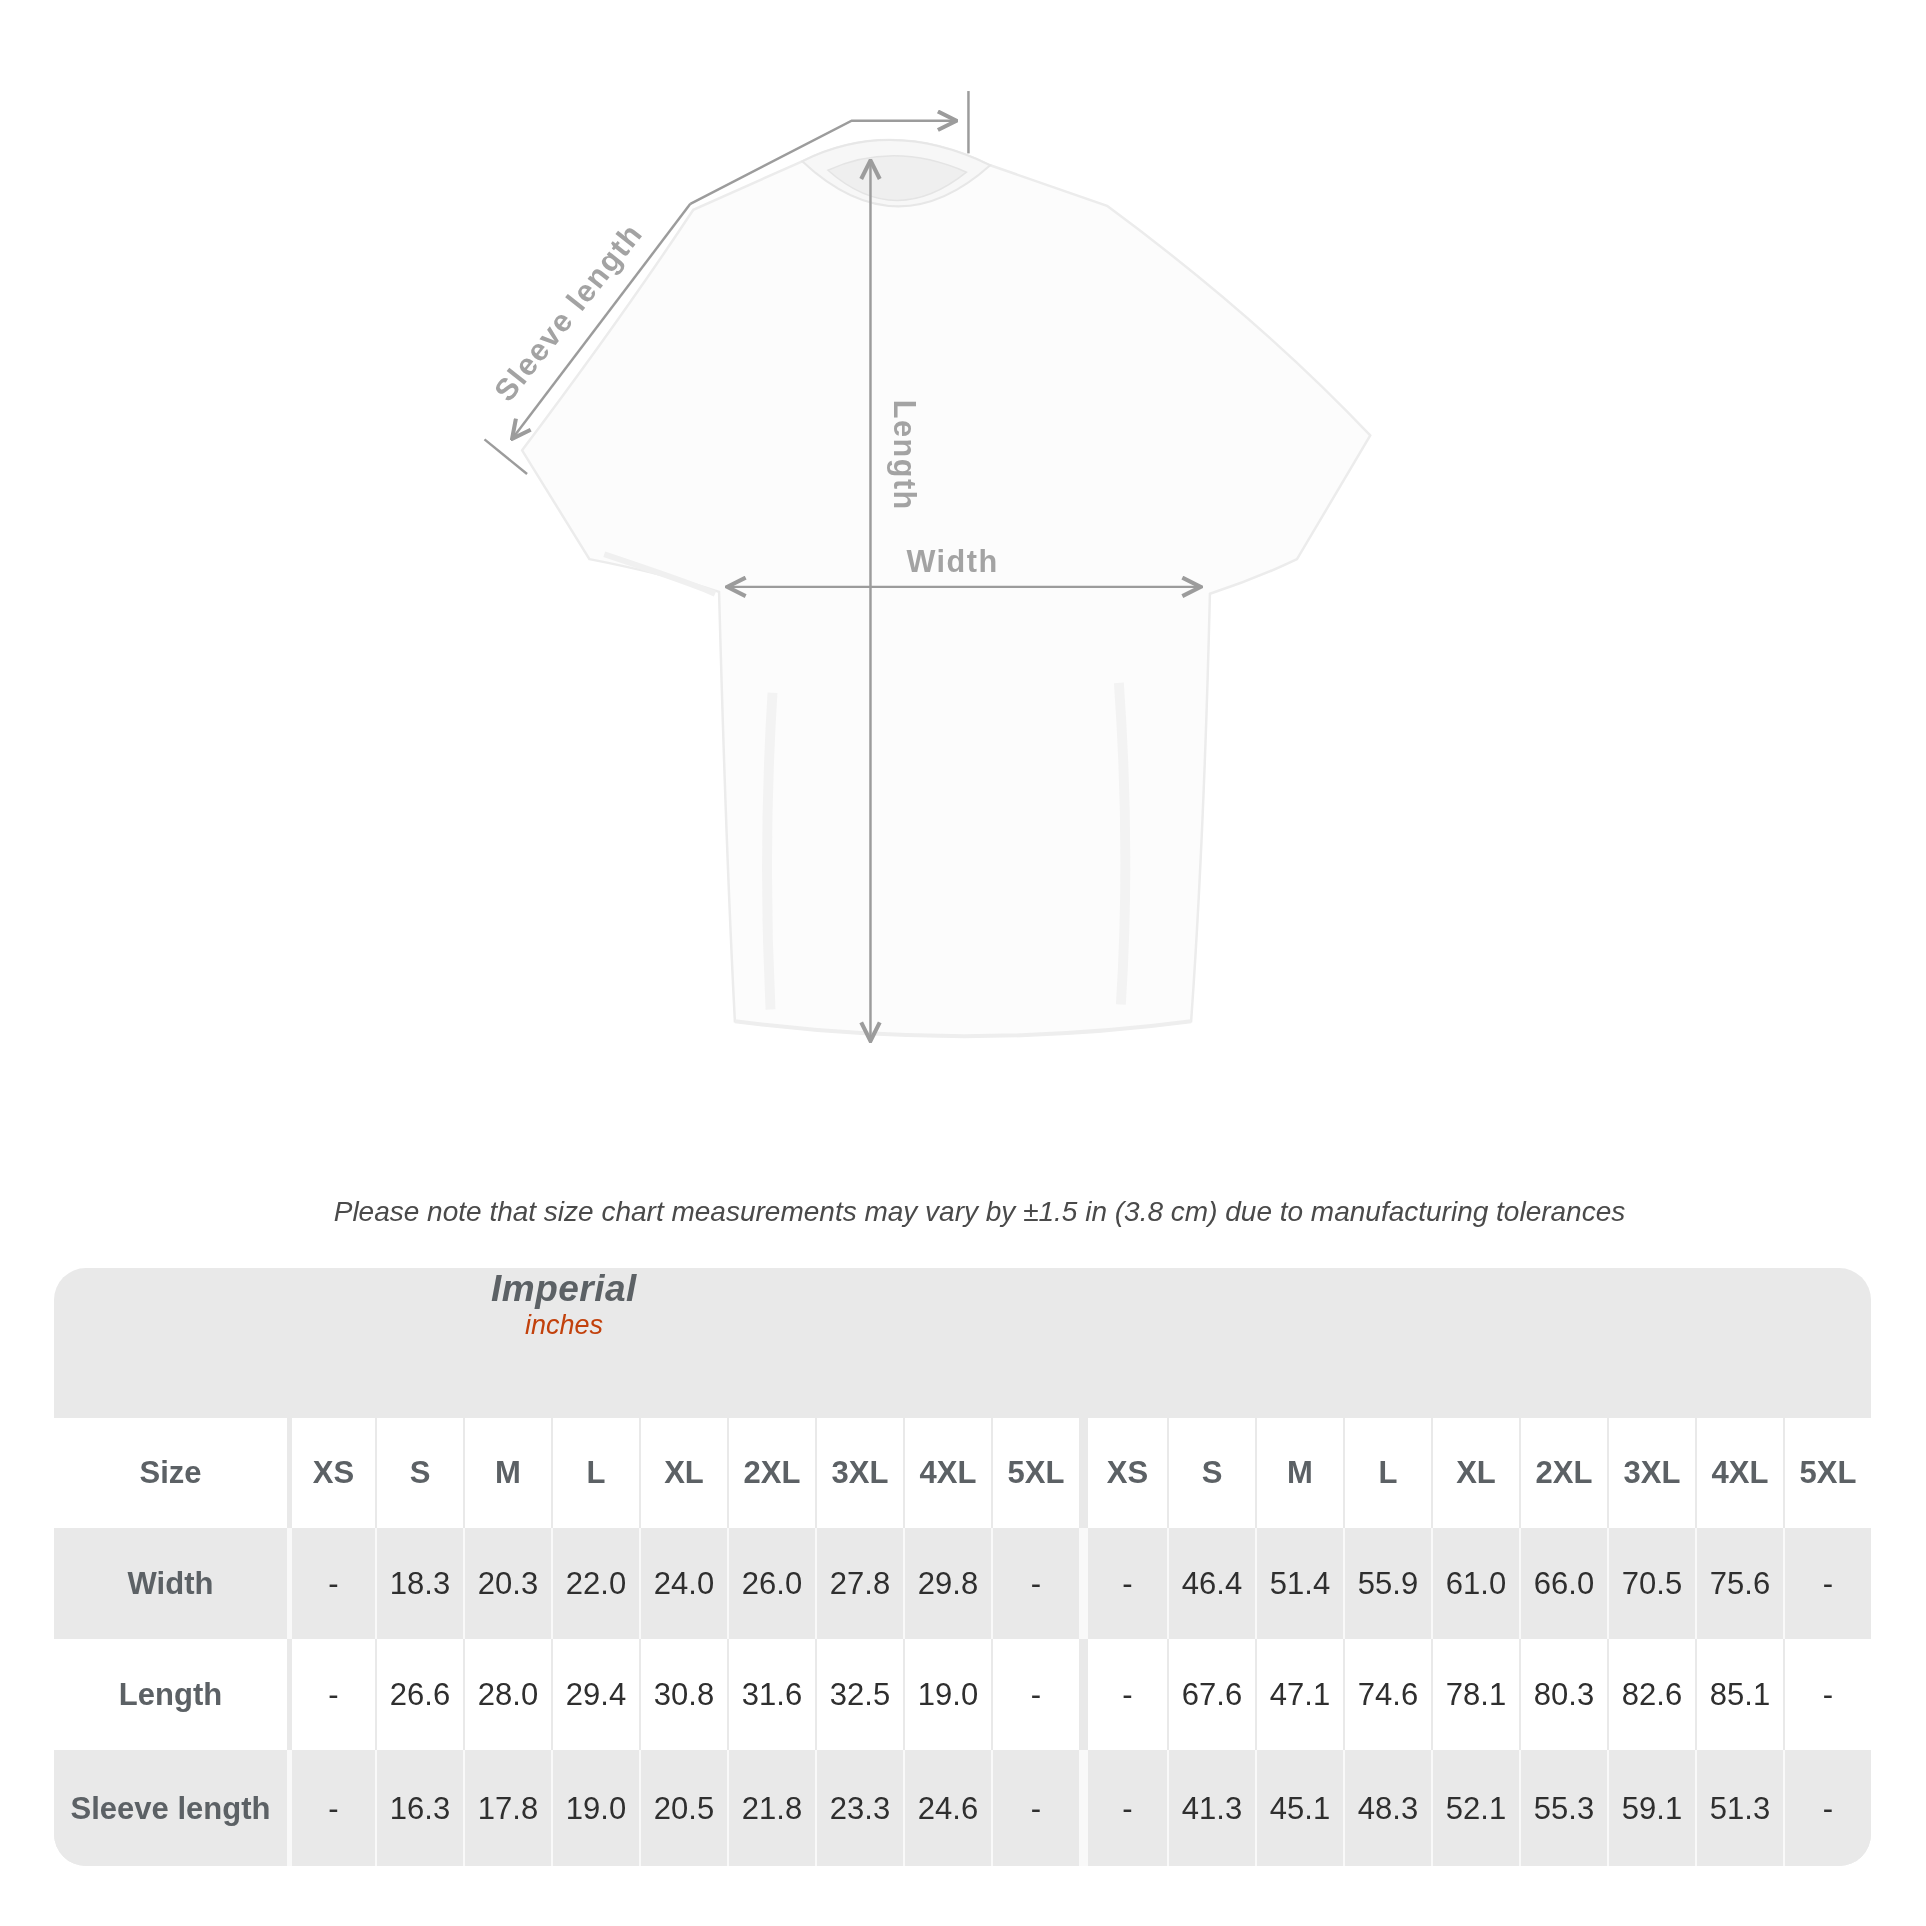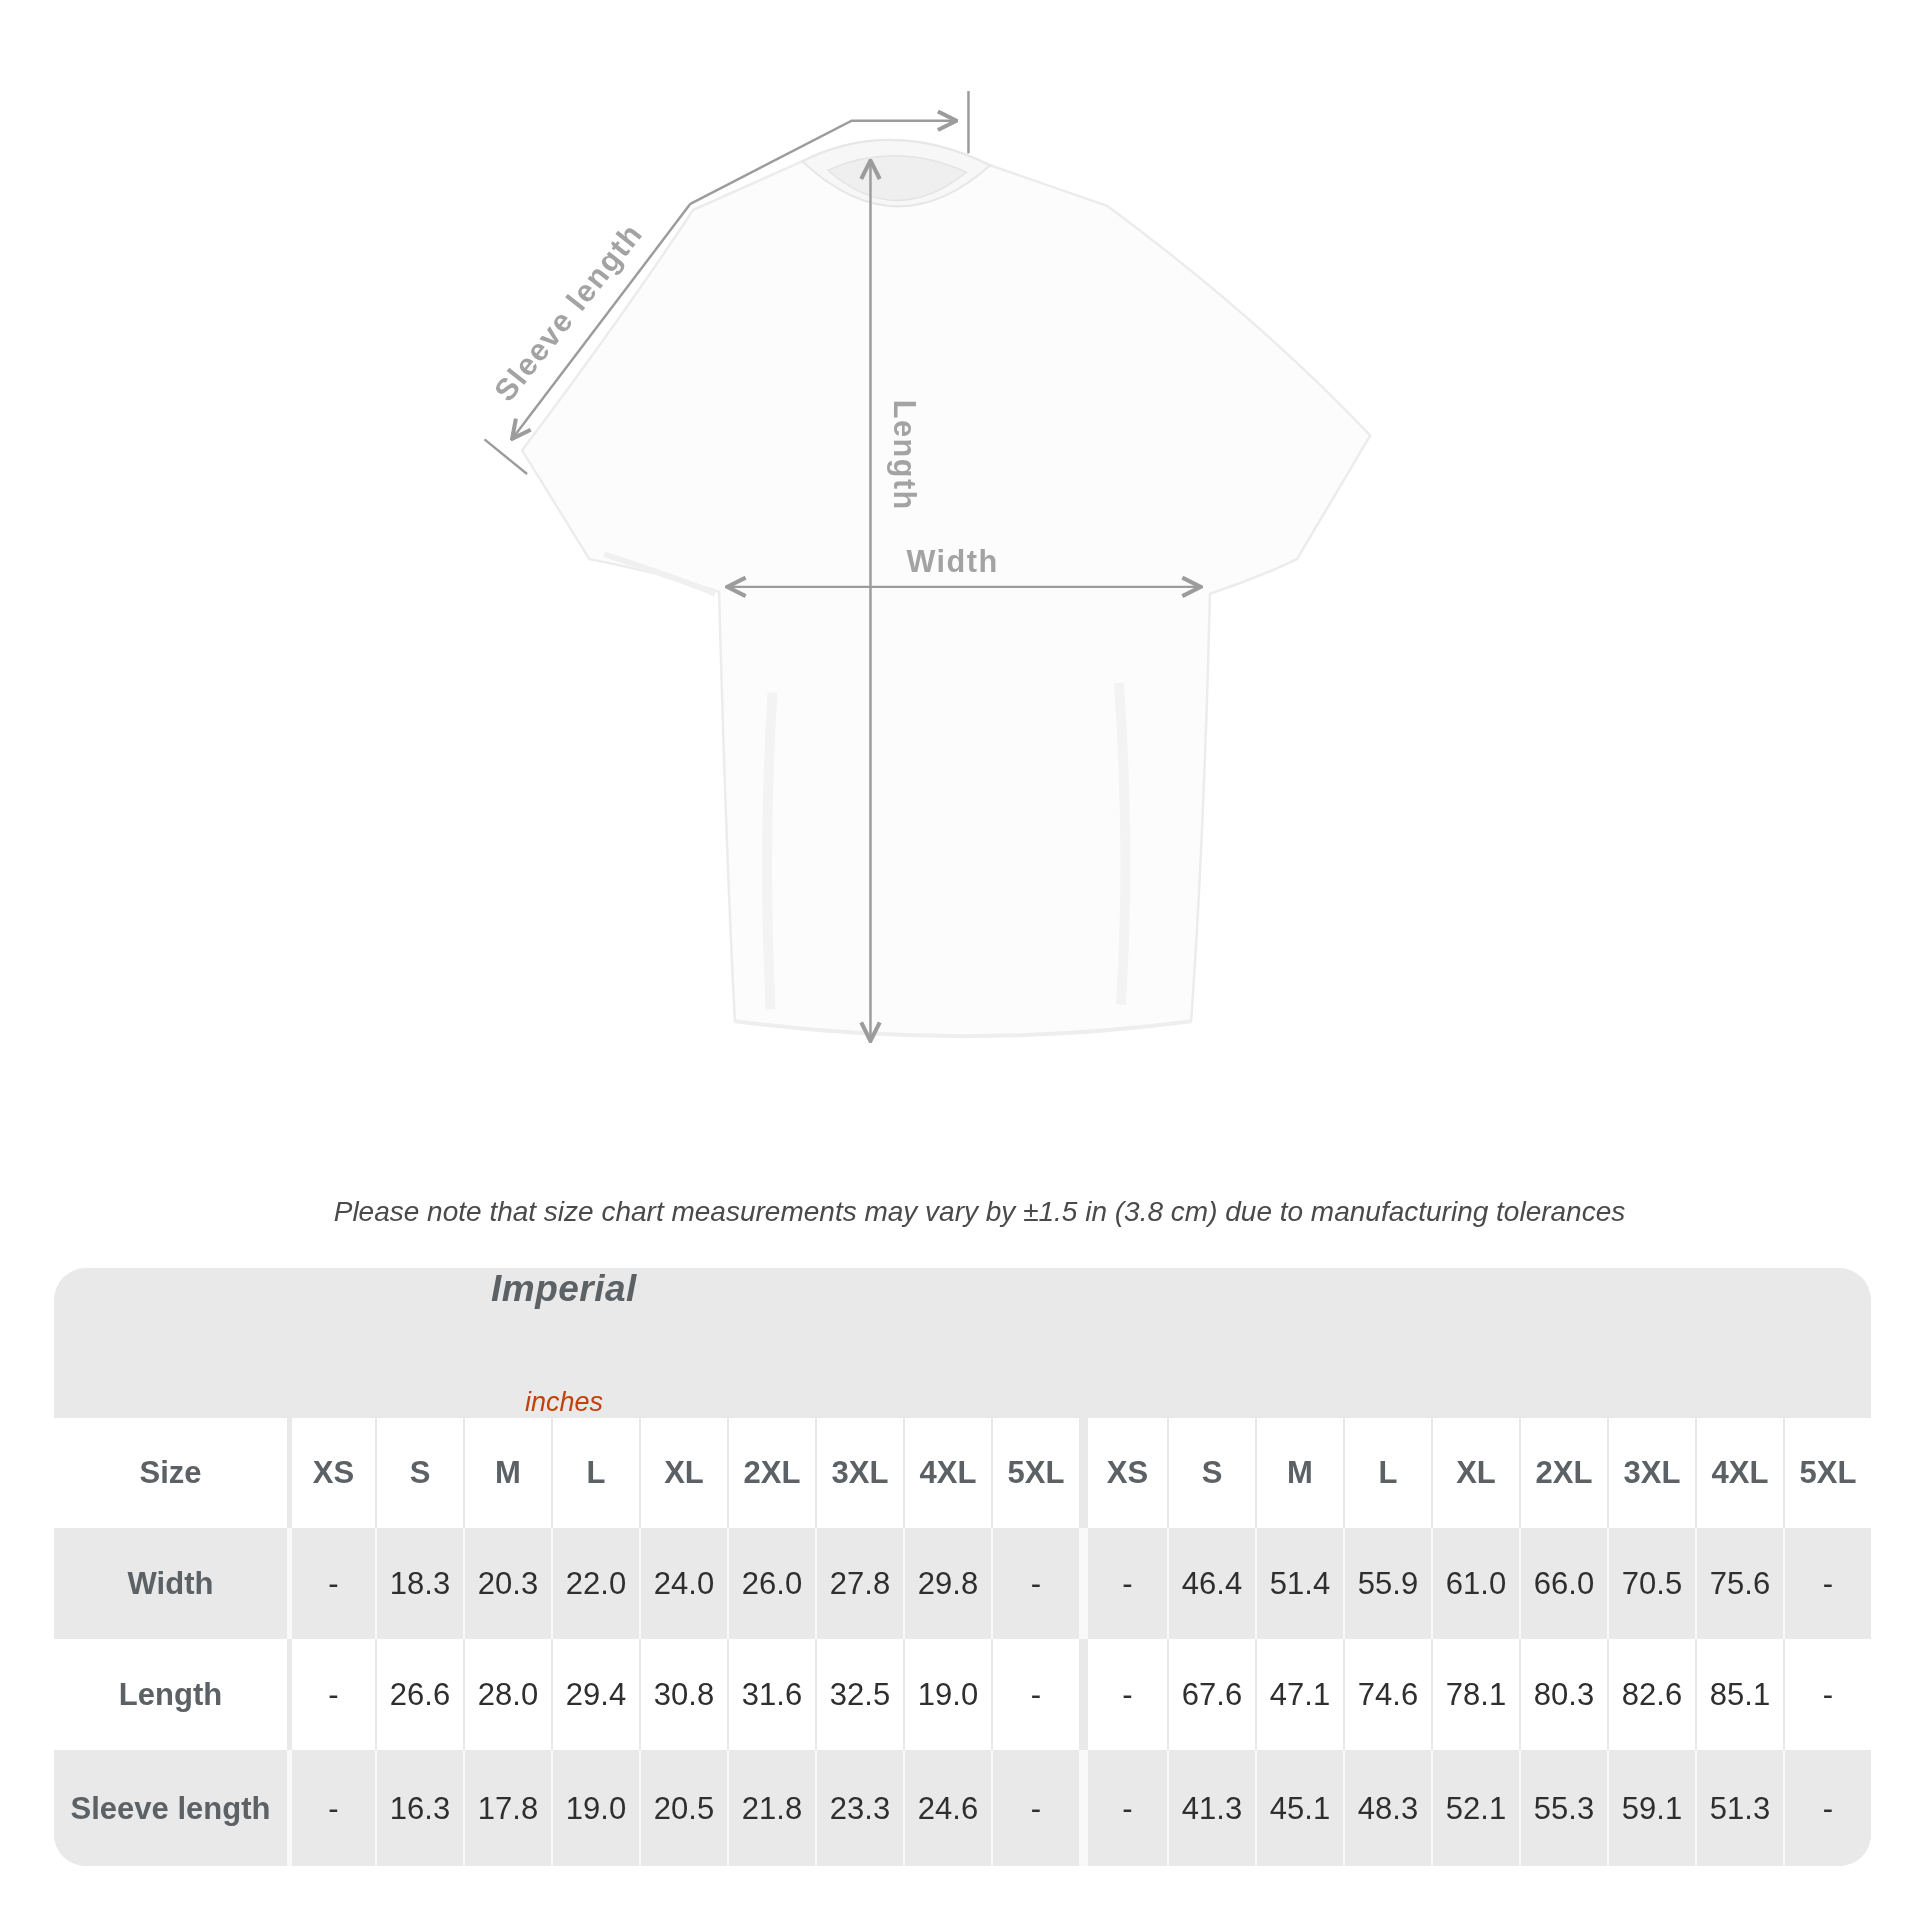--- a/index.html
+++ b/index.html
@@ -20,21 +20,21 @@
     position:absolute;left:0;top:1196px;width:100%;text-align:center;
     font-size:28px;font-style:italic;color:#4a4a4a;padding-left:16px;
   }
   
   .size-table{
     position:absolute;left:54px;top:1268px;width:1817px;height:598px;
     background:#e9e9e9;border-radius:32px;overflow:hidden;
     color:#2f2f2f;
   }
   .unit-band{display:grid;grid-template-columns:1030fr 805fr;height:150px;}
-  .unit-cell{display:flex;flex-direction:column;align-items:center;justify-content:space-between;row-gap:12px;}
+  .unit-cell{display:flex;flex-direction:column;align-items:center;justify-content:flex-start;row-gap:0;}
   .unit-name{font-size:37px;font-weight:bold;font-style:italic;color:#5c6165;letter-spacing:0.5px;}
   .unit-sub{font-size:27px;font-style:italic;color:#c2410c;}
   .t-row{
     display:grid;grid-template-columns:233px repeat(18,1fr);
     align-items:center;text-align:center;font-size:31px;
   }
   .t-row.header{height:110px;}
   .t-row.r1,.t-row.r2{height:111px;}
   .t-row.r3{height:117px;}
   .t-row.white{background:#ffffff;--sep:#e9e9e9;}

